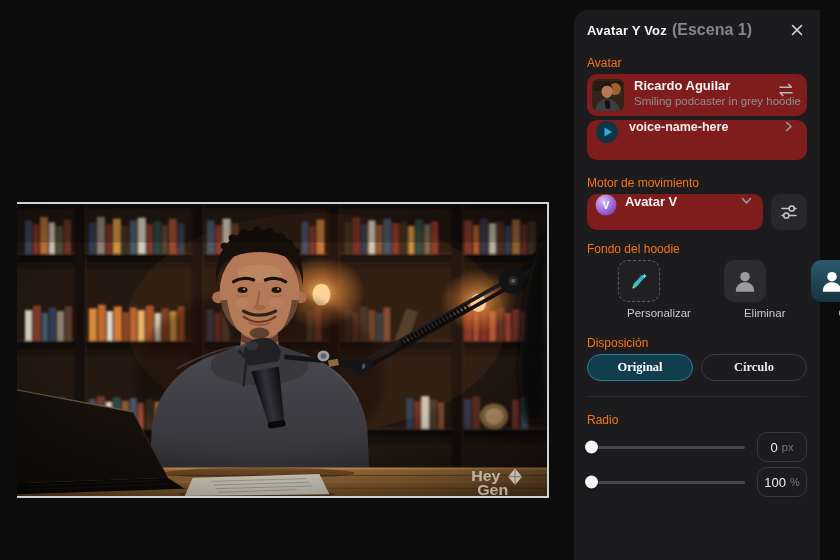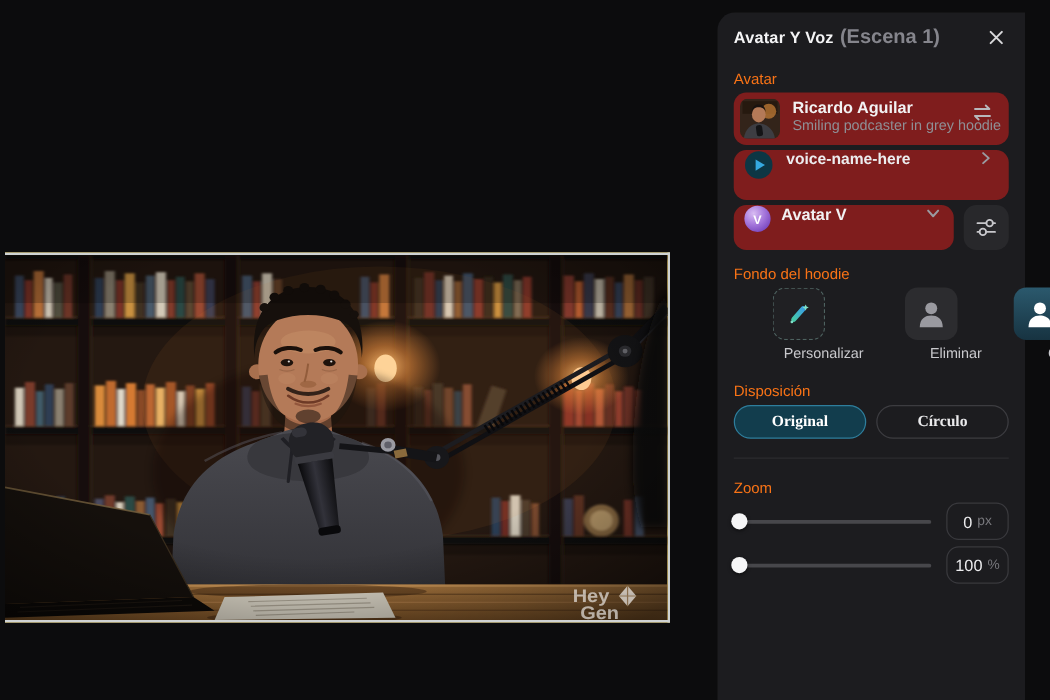--- a/index.html
+++ b/index.html
@@ -1,22 +1,22 @@
 <!DOCTYPE html>
 <html><head>
 <meta charset="utf-8">
 <style>
   html,body{margin:0;padding:0;background:#000;}
   .screen{position:relative;width:840px;height:560px;background:#0c0c0d;overflow:hidden;
           font-family:"Liberation Sans",sans-serif;-webkit-font-smoothing:antialiased;}
 
   
   .stage{position:absolute;left:0;top:0;width:572px;height:560px;background:#0c0c0d;}
-  .video-frame{position:absolute;left:4px;top:202px;width:532px;height:296px;box-sizing:border-box;
-               border:2px solid #cfd3d3;border-left:none;background:#eab308;}
+  .video-frame{position:absolute;left:17px;top:202px;width:532px;height:296px;box-sizing:border-box;
+               border:2px solid #cfd3d3;border-left:none;background:#86efac;}
   .video-frame svg{display:block;width:100%;height:100%;}
 
   
   .panel{position:absolute;left:574px;top:10px;width:246px;height:550px;box-sizing:border-box;
          background:#1c1c1f;border-radius:14px 0 0 0;padding:10px 13px 0;color:#ececee;}
   .panel-header{display:flex;align-items:center;justify-content:space-between;height:20px;}
   .panel-title-wrap{display:flex;align-items:baseline;gap:5px;}
   .panel-title{font-size:13px;font-weight:700;color:#f4f4f5;letter-spacing:.2px;}
   .panel-subtitle{font-size:16px;font-weight:600;color:#85858c;}
   .icon-btn{background:none;border:none;padding:2px;cursor:pointer;display:flex;align-items:center;justify-content:center;}
@@ -421,20 +421,21 @@
           <circle cx="12" cy="12" r="11" fill="#0d3644"></circle>
           <path d="M9.5,7.5 L17,12 L9.5,16.5 Z" fill="#35a9e0"></path>
         </svg>
       </span>
       <span class="voice-name">voice-name-here</span>
       <svg width="13" height="13" viewBox="0 0 13 13">
         <path d="M4.5,2.5 L9,6.5 L4.5,10.5" stroke="#9a9aa0" stroke-width="1.6" fill="none" stroke-linecap="round" stroke-linejoin="round"></path>
       </svg>
     </div>
 
+    <div class="sec-label">Motor de movimiento</div>
     <div class="motion-row">
       <div class="card motion-select">
         <svg width="22" height="22" viewBox="0 0 22 22">
           <defs>
             <radialGradient id="purp" cx="35%" cy="30%" r="75%">
               <stop offset="0%" stop-color="#d8bcf2"></stop>
                 <stop offset="55%" stop-color="#a678dc"></stop>
                 <stop offset="100%" stop-color="#7a48c0"></stop>
             </radialGradient>
           </defs>
@@ -494,21 +495,21 @@
     </div>
 
     <div class="sec-label">Disposición</div>
     <div class="seg-row">
       <button class="seg-btn selected">Original</button>
       <button class="seg-btn">Círculo</button>
     </div>
 
     <div class="divider"></div>
 
-    <div class="sec-label">Zoom</div>
+    <div class="sec-label">Radio</div>
     <div class="slider-row">
       <div class="slider-track">
         <span class="slider-thumb"></span>
       </div>
       <div class="value-box">
         <span class="value">0</span>
         <span class="unit">px</span>
       </div>
     </div>
 

